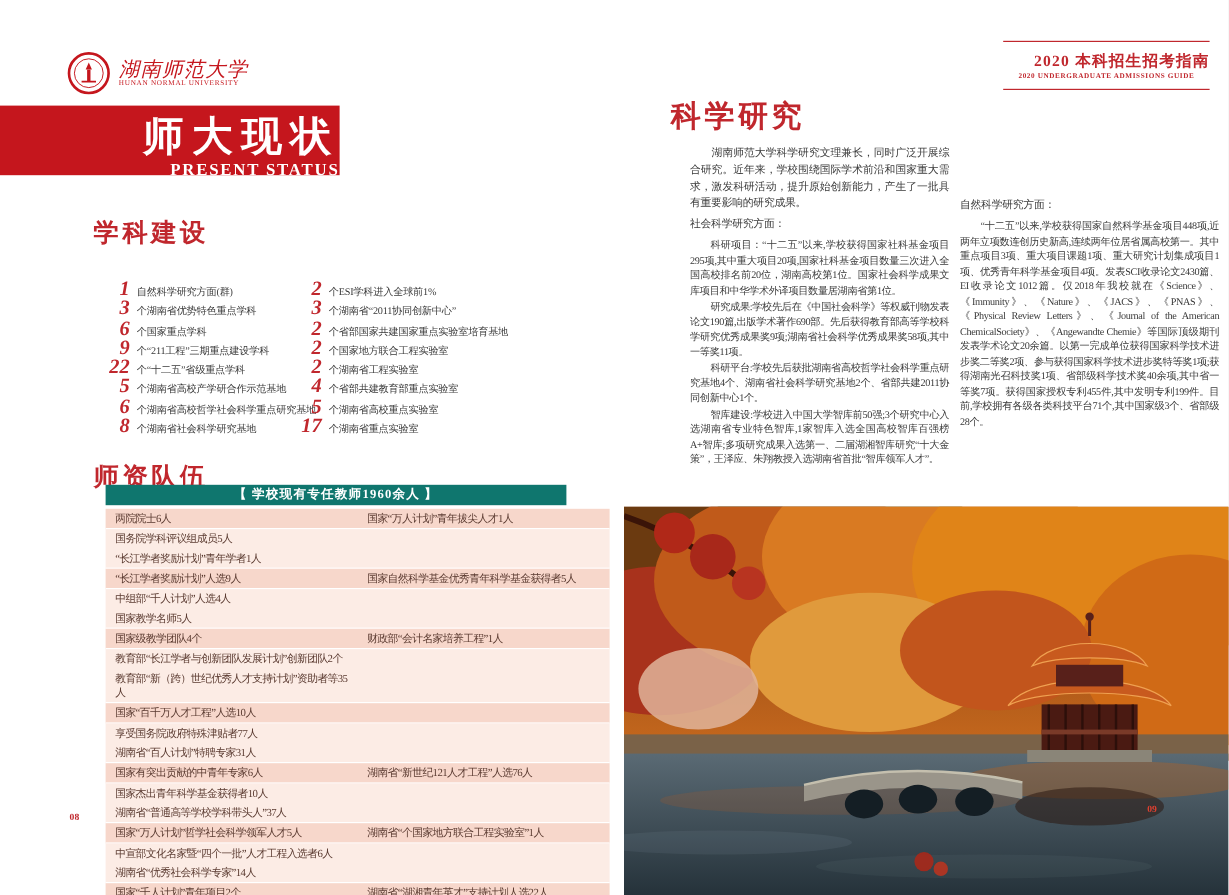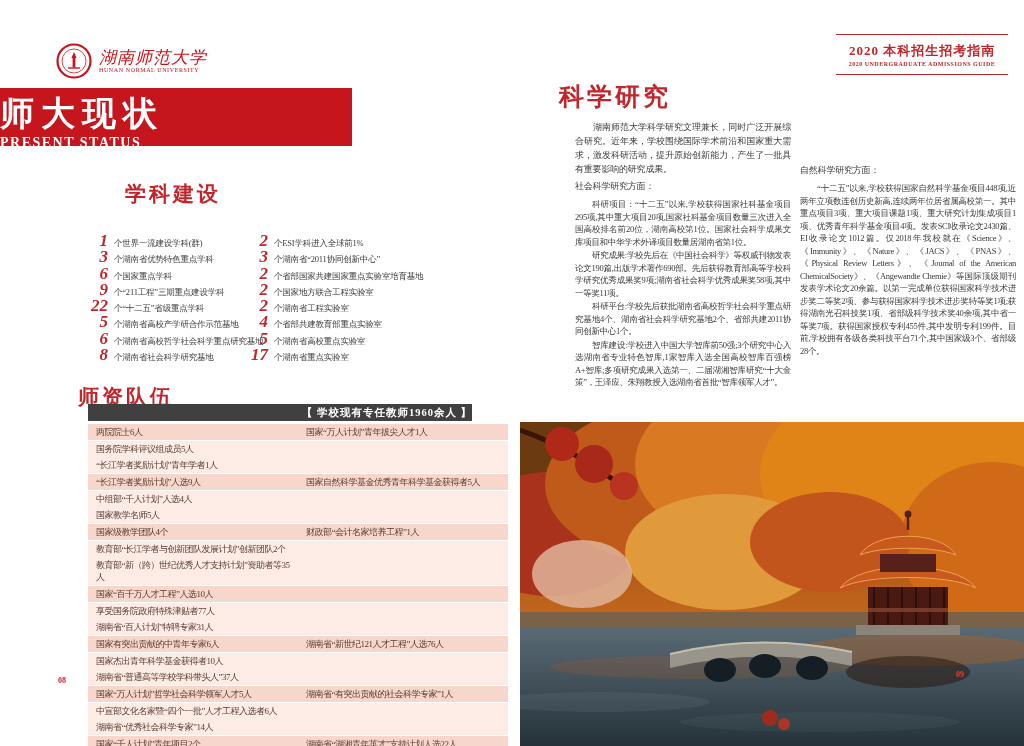--- a/index.html
+++ b/index.html
@@ -5,53 +5,53 @@
   html,body{margin:0;padding:0;background:#e8e8e8;}
   .page{position:relative;width:1024px;height:746px;background:#ffffff;
         font-family:"Liberation Serif","DejaVu Serif",serif;overflow:hidden;}
 
   
   .logo{position:absolute;left:55px;top:42px;display:flex;align-items:center;}
   .logo-text{margin-left:6px;}
   .logo-cn{font-size:17px;font-weight:normal;font-style:italic;color:#c5161d;letter-spacing:1px;line-height:18px;}
   .logo-en{font-size:6px;color:#c5161d;letter-spacing:0.6px;}
 
-  .banner{position:absolute;left:0;top:88px;width:352px;height:58px;background:#c5161d;color:#fff;text-align:left;}
+  .banner{position:absolute;left:0;top:88px;width:283px;height:58px;background:#c5161d;color:#fff;text-align:right;}
   .banner-cn{font-size:34px;font-weight:bold;letter-spacing:7px;margin-top:3px;}
   .banner-en{font-size:14px;font-weight:bold;letter-spacing:1.5px;margin-top:-2px;}
 
   .sec-head{position:absolute;color:#c0272d;font-weight:bold;font-size:21px;letter-spacing:3px;}
-  .sec-head.discipline{left:78px;top:180px;margin-left:47px;}
+  .sec-head.discipline{left:78px;top:180px;}
   .sec-head.faculty{left:78px;top:383px;}
 
   .stats{position:absolute;top:231px;}
   .stats.left{left:80px;width:170px;}
   .stats.right{left:240px;width:232px;}
   .stat{display:flex;align-items:baseline;height:16.3px;}
   .stat .num{width:28px;text-align:right;color:#c0272d;font-style:italic;font-weight:bold;font-size:17px;margin-right:6px;flex:none;}
   .stat .txt{font-size:8.5px;color:#3a3a3a;letter-spacing:-0.2px;white-space:nowrap;}
 
-  .fac-bar{position:absolute;left:88px;top:404px;width:384px;height:17px;background:#404040;color:#fff;
-           font-size:10.5px;font-weight:bold;text-align:right;line-height:17px;letter-spacing:1px;}
+  .fac-bar{position:absolute;left:88px;top:404px;width:384px;height:17px;background:#0f766e;color:#fff;
+           font-size:10.5px;font-weight:bold;text-align:center;line-height:17px;letter-spacing:1px;}
   .fac-table{position:absolute;left:88px;top:424px;width:420px;}
   .frow{display:flex;border-bottom:1px solid #fff;}
   .frow.dark{background:#f7d7cb;}
   .frow.light{background:#fcece5;flex-direction:column;}
   .fcell{width:50%;box-sizing:border-box;padding:2px 4px 2px 8px;font-size:9px;letter-spacing:-0.5px;
          color:#5a3a30;line-height:12px;min-height:16px;}
 
   .pn{position:absolute;font-size:8px;font-weight:bold;}
   .pn-left{left:58px;top:676px;color:#c0272d;}
   .pn-right{left:956px;top:670px;color:#e04030;z-index:5;}
 
   
   .hline{position:absolute;height:1px;background:#c0272d;}
   .hl1{left:836px;top:34px;width:172px;}
   .hl2{left:836px;top:74px;width:172px;}
-  .guide-cn{position:absolute;left:836px;top:42px;width:172px;text-align:center;color:#c0272d;
+  .guide-cn{position:absolute;left:836px;top:42px;width:172px;text-align:right;color:#c0272d;
             font-size:13px;font-weight:bold;letter-spacing:1px;}
   .guide-en{position:absolute;left:836px;top:61px;width:172px;text-align:center;color:#c0272d;
             font-size:6px;letter-spacing:0.5px;font-weight:bold;}
 
   .sec-head.research{left:559px;top:80px;font-size:25px;}
   .intro{position:absolute;left:575px;top:120px;width:216px;font-size:9px;line-height:14px;
          color:#3a3a3a;text-indent:2em;text-align:justify;letter-spacing:-0.2px;}
   .rcol{position:absolute;width:216px;color:#3a3a3a;}
   .rcol.social{left:575px;top:180px;}
   .rcol.natural{left:800px;top:164px;}
@@ -83,21 +83,21 @@
   <div class="banner">
     <div class="banner-cn">师大现状</div>
     <div class="banner-en">PRESENT STATUS</div>
   </div>
 
   <div class="sec-head discipline">学科建设</div>
 
   <div class="stats left">
     <div class="stat">
         <span class="num">1</span>
-        <span class="txt">个世界一流建设学科(群)</span>
+        <span class="txt">自然科学研究方面(群)</span>
       </div>
     <div class="stat">
         <span class="num">3</span>
         <span class="txt">个湖南省优势特色重点学科</span>
       </div>
     <div class="stat">
         <span class="num">6</span>
         <span class="txt">个国家重点学科</span>
       </div>
     <div class="stat">
@@ -195,21 +195,21 @@
     <div class="frow dark">
         <div class="fcell">国家有突出贡献的中青年专家6人</div>
         <div class="fcell">湖南省“新世纪121人才工程”人选76人</div>
       </div>
     <div class="frow light">
         <div class="fcell">国家杰出青年科学基金获得者10人</div>
         <div class="fcell">湖南省“普通高等学校学科带头人”37人</div>
       </div>
     <div class="frow dark">
         <div class="fcell">国家“万人计划”哲学社会科学领军人才5人</div>
-        <div class="fcell">湖南省“有突出贡献的社会科学专家”1人</div>
+        <div class="fcell">湖南省“个国家地方联合工程实验室”1人</div>
       </div>
     <div class="frow light">
         <div class="fcell">中宣部文化名家暨“四个一批”人才工程入选者6人</div>
         <div class="fcell">湖南省“优秀社会科学专家”14人</div>
       </div>
     <div class="frow dark">
         <div class="fcell">国家“千人计划”青年项目2个</div>
         <div class="fcell">湖南省“湖湘青年英才”支持计划人选22人</div>
       </div>
   </div>

